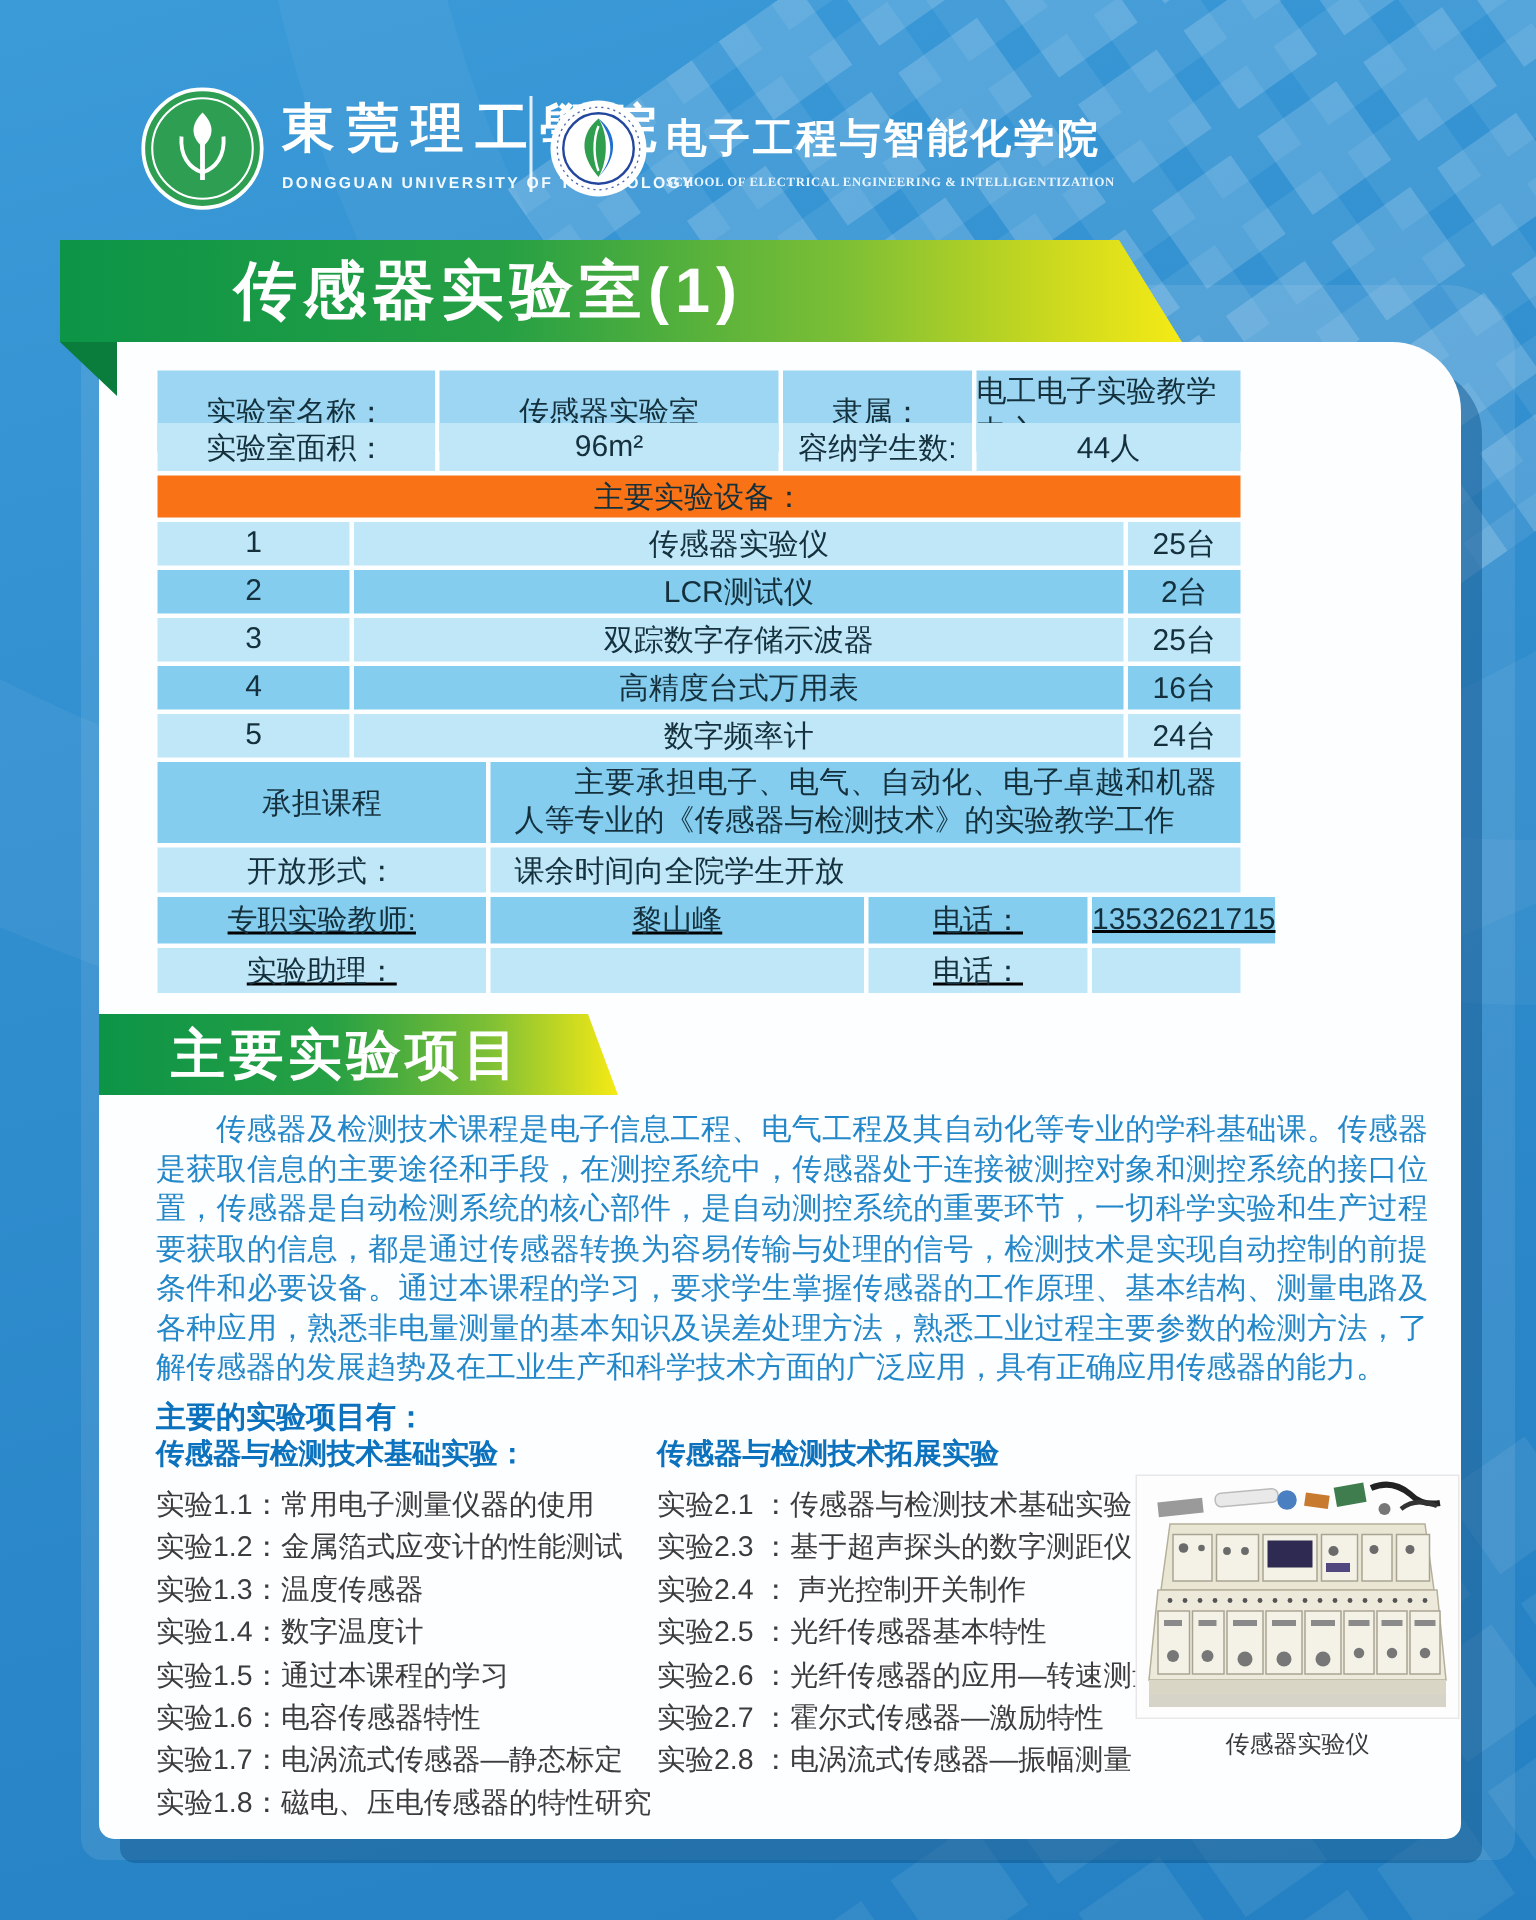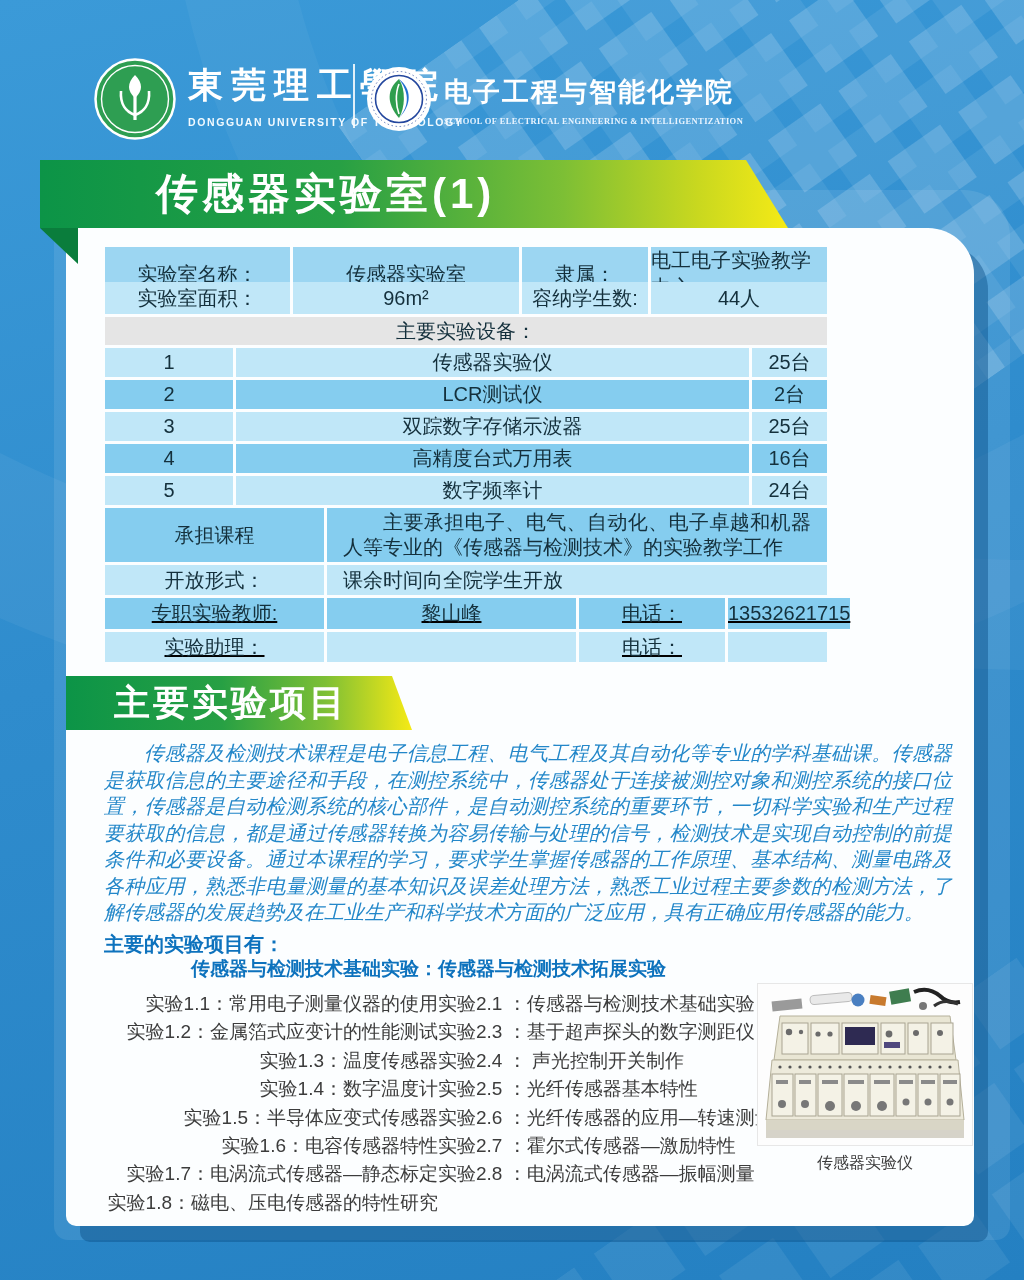--- a/index.html
+++ b/index.html
@@ -48,27 +48,27 @@
   .info-table{left:105px;top:247px;width:722px;display:flex;flex-direction:column;gap:3px;z-index:3;}
   .trow{display:grid;gap:3px;}
   .gA{grid-template-columns:185px 226px 126px 1fr;}
   .gC{grid-template-columns:128px 513px 1fr;}
   .gD{grid-template-columns:219px 1fr;}
   .gF{grid-template-columns:219px 249px 146px 1fr;text-decoration:underline;}
   .h32{height:32px}.h28{height:28px}.h29{height:29px}.h54{height:54px}.h30{height:30px}.h31{height:31px}
   .cell{display:flex;align-items:center;justify-content:center;font-size:20px;color:#14303c;}
   .cell.left{justify-content:flex-start;padding-left:16px;}
   .cell.just{display:block;padding:2px 16px;text-align:justify;text-indent:2em;line-height:25px;box-sizing:border-box;}
-  .c-light{background:#c0e7f8}.c-mid{background:#9cd6f2}.c-dark{background:#85cdef}.c-head{background:#e5e5e5}
+  .c-light{background:#c0e7f8}.c-mid{background:#9cd6f2}.c-dark{background:#85cdef}.c-head{background:#f97316}
   
   .intro-wrap{left:104px;top:740px;width:848px;z-index:3;}
-  .intro{font-size:20px;line-height:26.5px;color:#2387c9;text-align:justify;text-indent:2em;margin:0;font-style:italic;}
+  .intro{font-size:20px;line-height:26.5px;color:#2387c9;text-align:justify;text-indent:2em;margin:0;}
   .intro-lead{margin-top:5px;font-size:20px;font-weight:bold;color:#0d72bd;}
   .lists{left:104px;top:956px;display:flex;z-index:3;}
-  .listcol1{width:334px;text-align:right;}
+  .listcol1{width:334px;}
   .listcol2{width:322px;}
   .list-title{font-size:19px;font-weight:bold;color:#0d72bd;margin-bottom:8px;white-space:nowrap;}
   .list-item{font-size:19px;line-height:28.4px;color:#3c3c3c;white-space:nowrap;}
   
   .photo{left:757px;top:983px;width:216px;z-index:3;}
   .photo-img{height:163px;background:#ffffff;border:1px solid #e7e7e7;box-sizing:border-box;overflow:hidden;}
   .photo-caption{text-align:center;font-size:16px;color:#3a3a3a;margin-top:7px;}
 </style>
 </head>
 <body>
@@ -198,21 +198,21 @@
   <div class="intro-lead">主要的实验项目有：</div>
 </div>
 
 <div class="abs lists">
   <div class="listcol1">
     <div class="list-title">传感器与检测技术基础实验：</div>
     <div class="list-item">实验1.1：常用电子测量仪器的使用</div>
     <div class="list-item">实验1.2：金属箔式应变计的性能测试</div>
     <div class="list-item">实验1.3：温度传感器</div>
     <div class="list-item">实验1.4：数字温度计</div>
-    <div class="list-item">实验1.5：半导体应变式传感器</div>
+    <div class="list-item">实验1.5：通过本课程的学习</div>
     <div class="list-item">实验1.6：电容传感器特性</div>
     <div class="list-item">实验1.7：电涡流式传感器—静态标定</div>
     <div class="list-item">实验1.8：磁电、压电传感器的特性研究</div>
   </div>
   <div class="listcol2">
     <div class="list-title">传感器与检测技术拓展实验</div>
     <div class="list-item">实验2.1 ：传感器与检测技术基础实验</div>
     <div class="list-item">实验2.3 ：基于超声探头的数字测距仪</div>
     <div class="list-item">实验2.4 ： 声光控制开关制作</div>
     <div class="list-item">实验2.5 ：光纤传感器基本特性</div>

